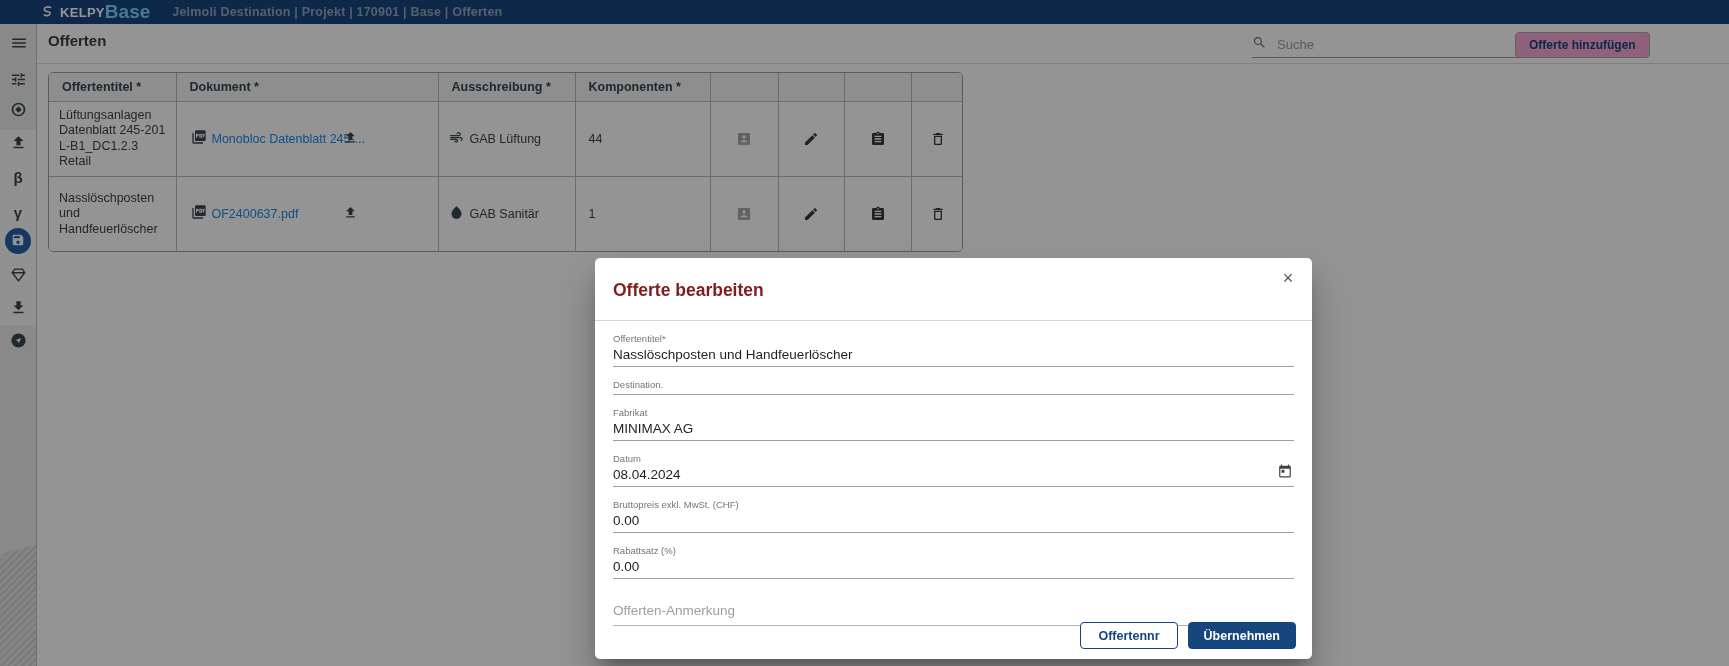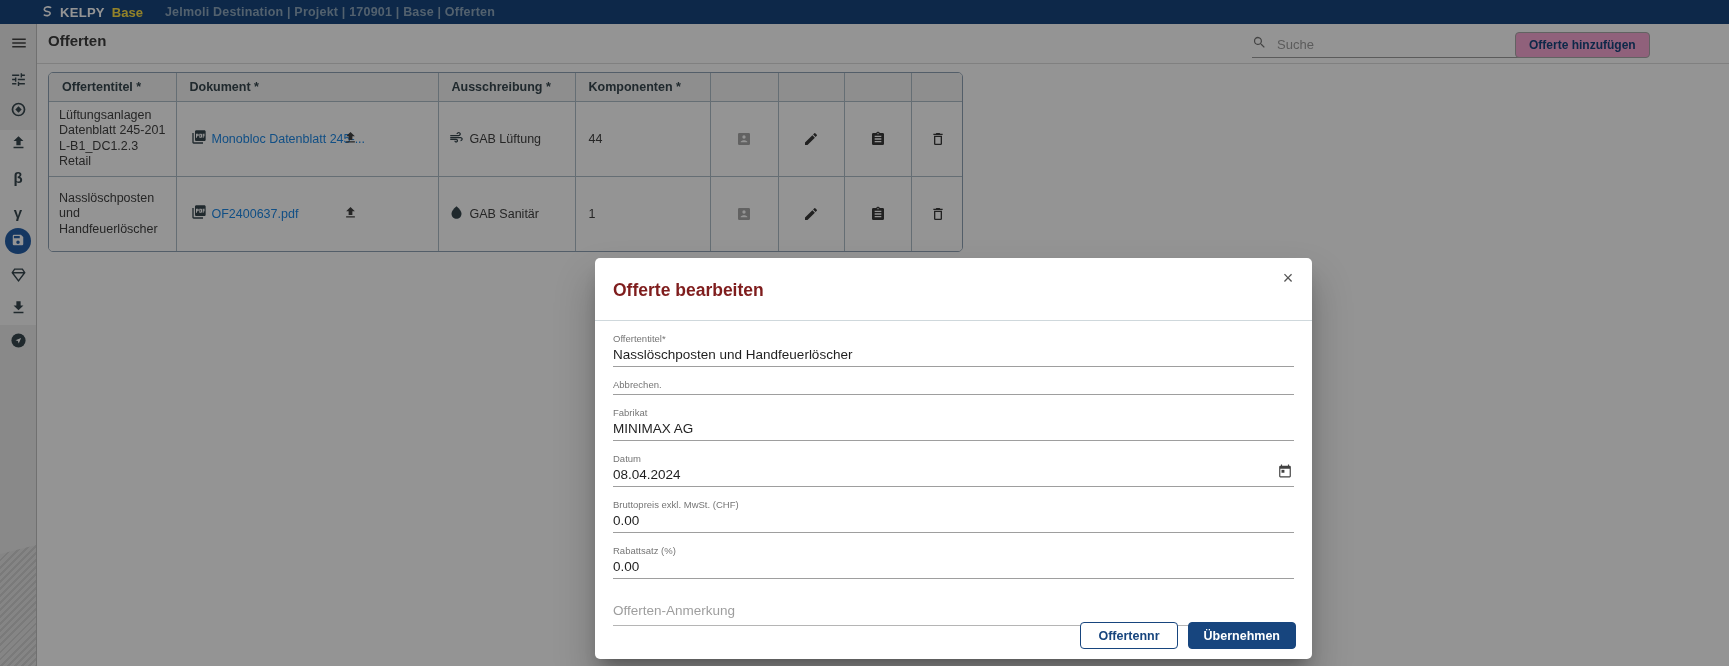--- a/index.html
+++ b/index.html
@@ -3,21 +3,21 @@
 <meta charset="utf-8">
 <style>
   * { margin:0; padding:0; box-sizing:border-box; }
   html,body { width:1729px; height:666px; overflow:hidden; font-family:"Liberation Sans", sans-serif; background:#fff; }
   .screen { position:relative; width:1729px; height:666px; background:#fff; }
 
   
   .topbar { position:absolute; left:0; top:0; width:100%; height:24px; background:var(--accent_navy,#17457e); display:flex; align-items:center; z-index:1; }
   .logo-mark { margin-left:40px; display:flex; align-items:center; }
   .brand { color:#fff; font-weight:bold; font-size:13px; margin-left:5px; letter-spacing:.3px; }
-  .brand-suffix { color:#fde047; font-weight:bold; font-size:13px; margin-left:7px; }
+  .brand-suffix { color:#7dd3fc; font-weight:bold; font-size:19px; margin-left:0; }
   .breadcrumb { color:#8ea7bd; font-size:12.5px; font-weight:bold; margin-left:22px; letter-spacing:.2px; }
 
   
   .sidebar { position:absolute; left:0; top:24px; width:37px; height:642px; background:#ededed; border-right:1px solid #c2c2c2; z-index:1; }
   .side-section { position:absolute; left:0; top:106px; width:36px; height:195px; background:#fafafa; }
   .side-btn { position:absolute; left:0; width:36px; height:24px; display:flex; align-items:center; justify-content:center; background:transparent; border:none; cursor:pointer; color:#37474f; }
   .side-btn svg { width:17px; height:17px; fill:currentColor; }
   .side-btn .glyph { font-size:15px; font-weight:bold; color:#37474f; }
   .side-btn.active-wrap { height:26px; }
   .active-circle { width:26px; height:26px; border-radius:50%; background:var(--active_blue,#255fa8); display:flex; align-items:center; justify-content:center; }
@@ -273,21 +273,21 @@
     <h2 class="modal-title">Offerte bearbeiten</h2>
     <button class="modal-close">×</button>
     <div class="modal-divider"></div>
 
     <div class="modal-body">
       <div class="field">
         <span class="field-label">Offertentitel*</span>
         <input class="field-input" type="text" value="Nasslöschposten und Handfeuerlöscher" style="">
       </div>
       <div class="field">
-        <span class="field-label">Abbrechen.</span>
+        <span class="field-label">Destination.</span>
       </div>
       <div class="field">
         <span class="field-label">Fabrikat</span>
         <input class="field-input" type="text" value="MINIMAX AG" style="">
       </div>
       <div class="field">
         <span class="field-label">Datum</span>
         <input class="field-input" type="text" value="08.04.2024" style="">
         <button class="cal-btn">
           <svg viewBox="0 0 24 24">

